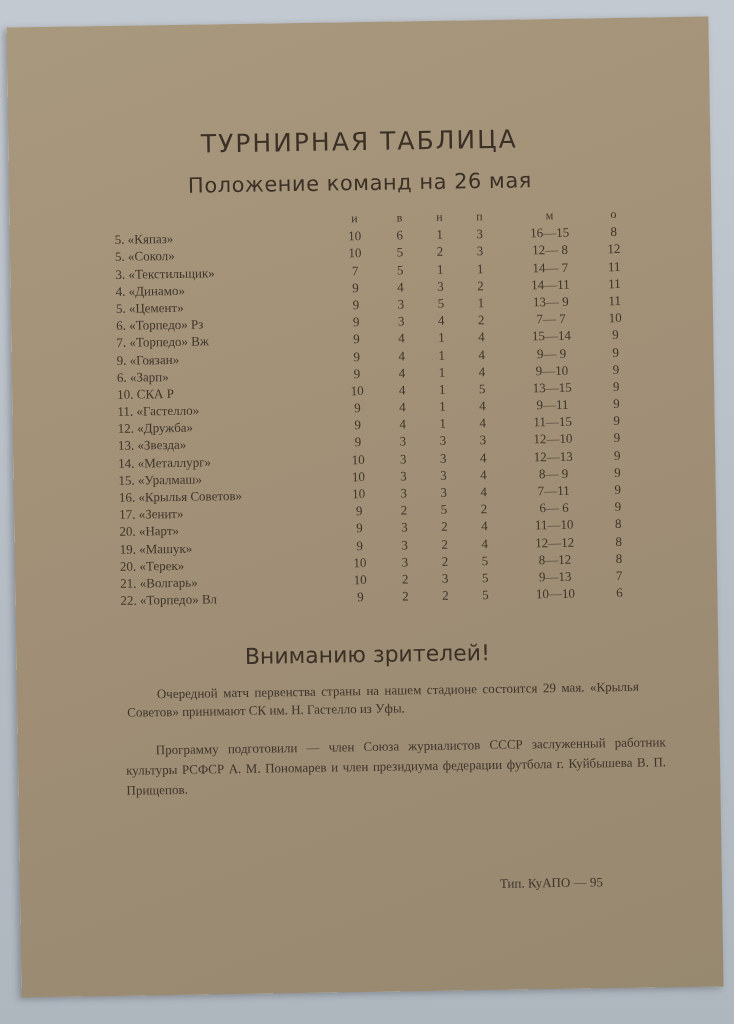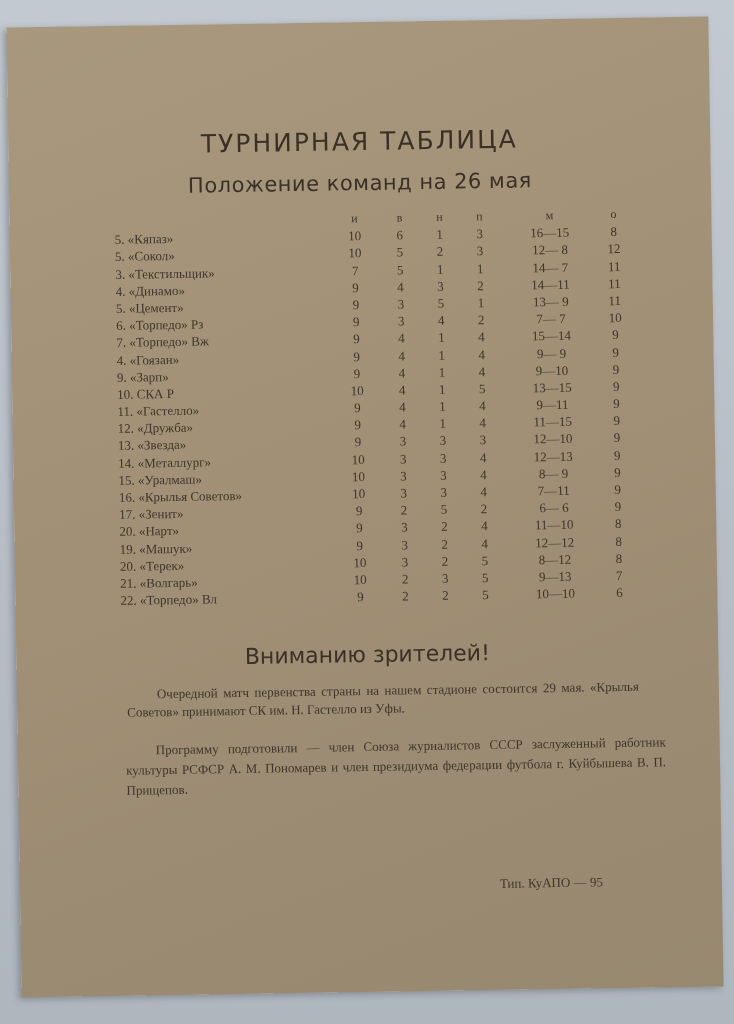--- a/index.html
+++ b/index.html
@@ -142,30 +142,30 @@
           <div class="row">
             <span class="c name">7. «Торпедо» Вж</span>
             <span class="c games">9</span>
             <span class="c wins">4</span>
             <span class="c draws">1</span>
             <span class="c losses">4</span>
             <span class="c goals">15—14</span>
             <span class="c points">9</span>
           </div>
           <div class="row">
-            <span class="c name">4. «Гоязан»</span>
+            <span class="c name">9. «Гоязан»</span>
             <span class="c games">9</span>
             <span class="c wins">4</span>
             <span class="c draws">1</span>
             <span class="c losses">4</span>
             <span class="c goals">9— 9</span>
             <span class="c points">9</span>
           </div>
           <div class="row">
-            <span class="c name">9. «Зарп»</span>
+            <span class="c name">6. «Зарп»</span>
             <span class="c games">9</span>
             <span class="c wins">4</span>
             <span class="c draws">1</span>
             <span class="c losses">4</span>
             <span class="c goals">9—10</span>
             <span class="c points">9</span>
           </div>
           <div class="row">
             <span class="c name">10. СКА Р</span>
             <span class="c games">10</span>

